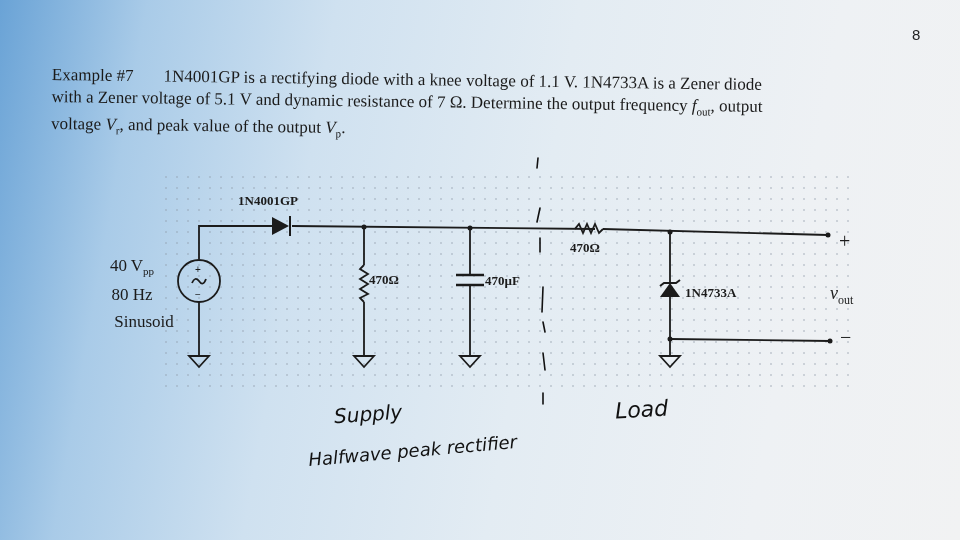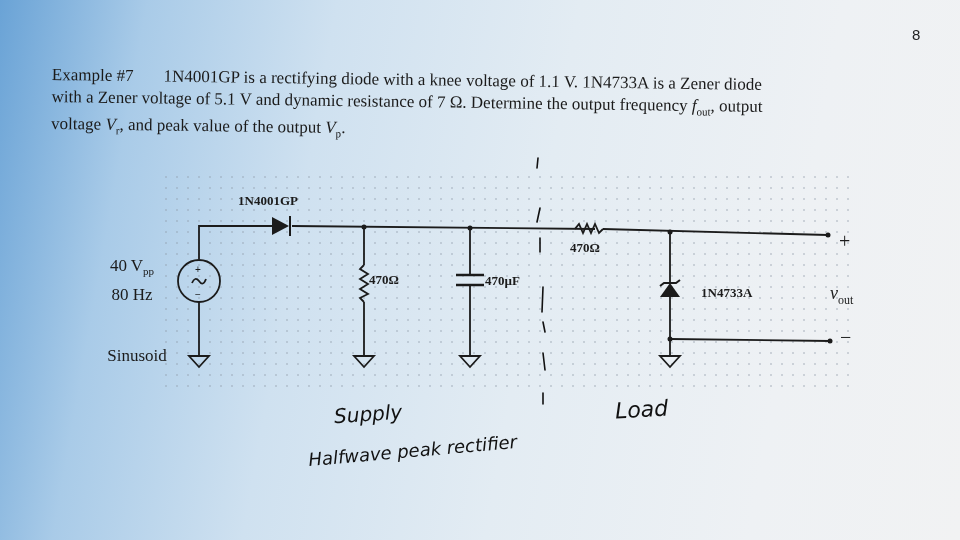--- a/index.html
+++ b/index.html
@@ -134,27 +134,27 @@
     <circle cx="670" cy="339" r="2.5"></circle>
     <circle cx="828" cy="235" r="2.5"></circle>
     <circle cx="830" cy="341" r="2.5"></circle>
   </g>
 
   <path d="M538 158 L537 168 M540 208 L537 222 M540 238 L540 252 M543 287 L542 312 M543 322 L545 332 M543 353 L545 370 M543 393 L543 404" stroke="#111" stroke-width="1.6" fill="none" stroke-linecap="round"></path>
 </svg>
 
 <div class="src-label" style="top:256px;"><span>40 V</span><sub>pp</sub></div>
 <div class="src-label" style="top:285px;">80 Hz</div>
-<div class="src-label" style="top:312px; left:97px;margin-top:34px;">Sinusoid</div>
+<div class="src-label" style="top:312px; left:104px;">Sinusoid</div>
 
 <div class="comp-label" style="left:238px; top:193px;">1N4001GP</div>
 <div class="comp-label" style="left:369px; top:272px;">470Ω</div>
 <div class="comp-label" style="left:485px; top:273px;">470µF</div>
 <div class="comp-label" style="left:570px; top:240px;">470Ω</div>
-<div class="comp-label" style="left:685px; top:285px;margin-left:16px;">1N4733A</div>
+<div class="comp-label" style="left:685px; top:285px;">1N4733A</div>
 
 <div class="terminal" style="left:839px; top:230px;">+</div>
 <div class="terminal" style="left:840px; top:326px;">−</div>
 <div class="vout-label"><span>v</span><sub>out</sub></div>
 
 <div class="hand" style="left:334px; top:402px; font-size:20px; transform:rotate(-4deg);">Supply</div>
 <div class="hand" style="left:308px; top:440px; font-size:18px; transform:rotate(-5deg);">Halfwave peak rectifier</div>
 <div class="hand" style="left:615px; top:397px; font-size:22px; transform:rotate(-3deg);">Load</div>
 
 </body></html>

